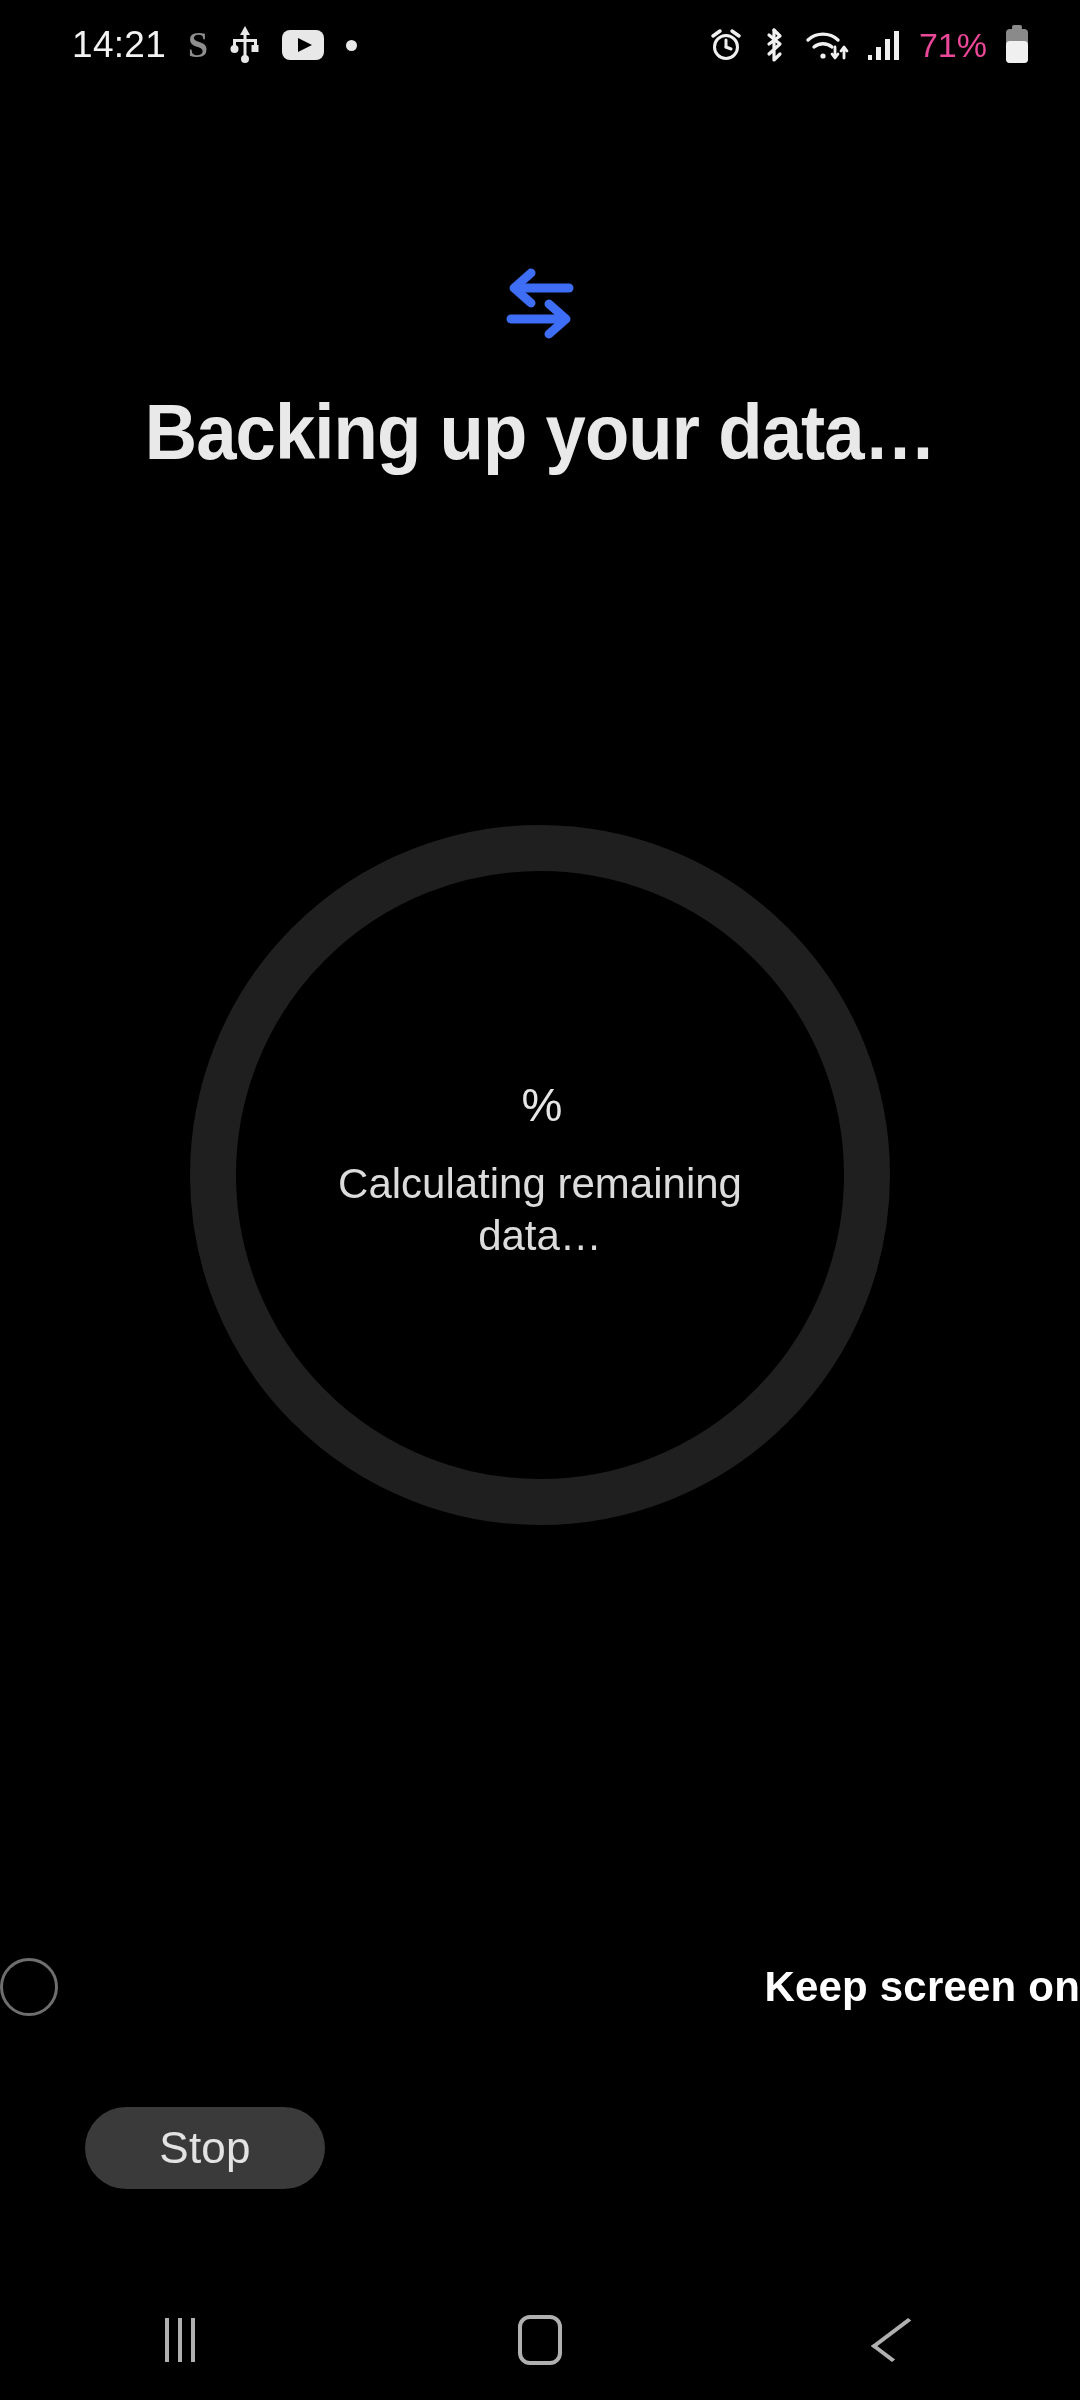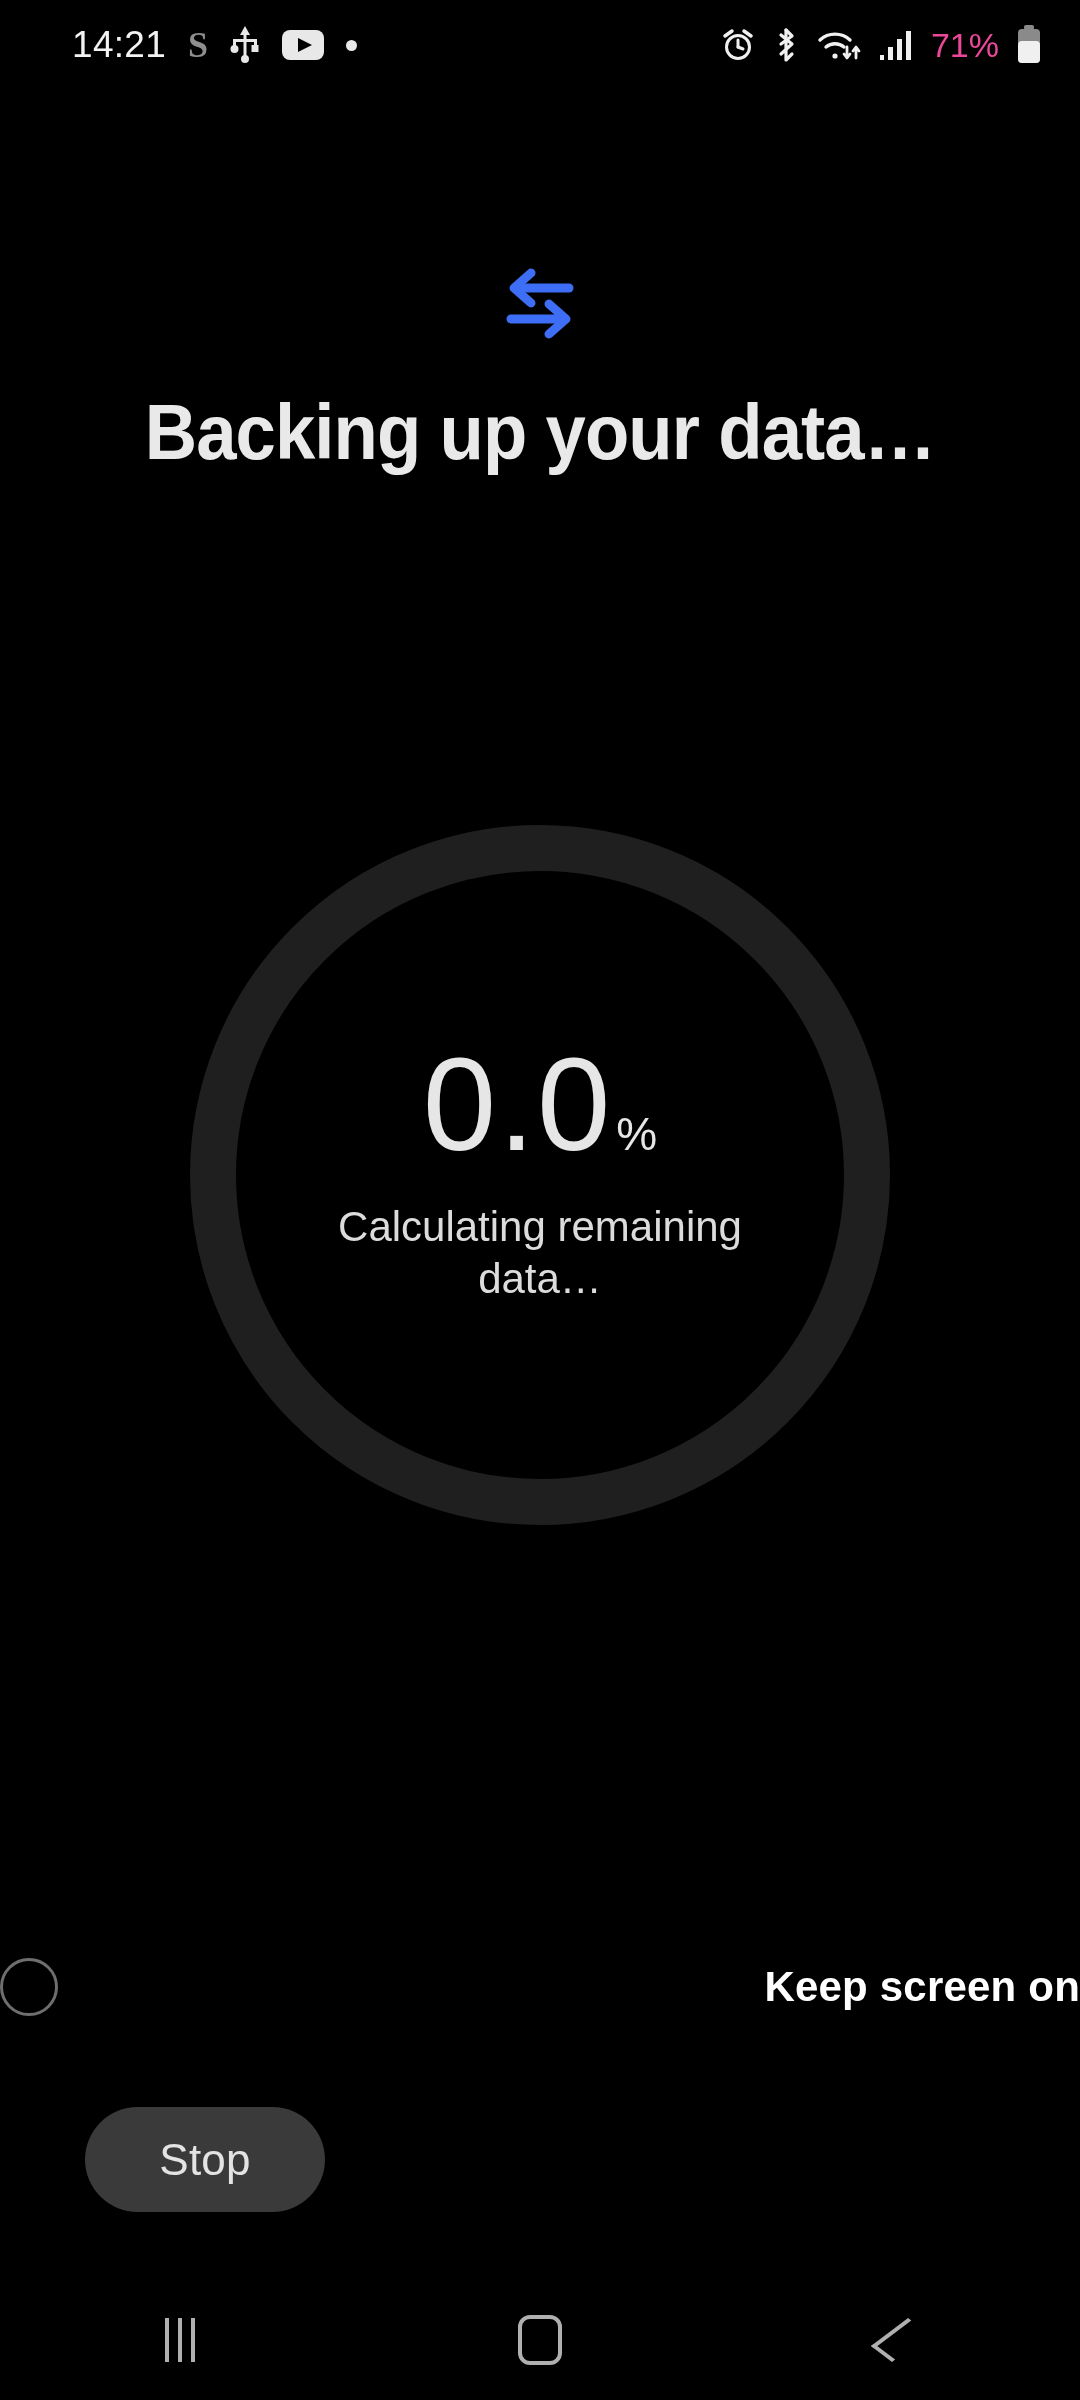--- a/index.html
+++ b/index.html
@@ -14,21 +14,21 @@
     width:1080px; height:2400px;
     background:#000000;
   }
 
   
   #status-bar {
     position:absolute; top:0; left:0;
     width:1080px; height:90px;
     display:flex; align-items:center;
     justify-content:space-between;
-    padding:0 38px 0 72px;
+    padding:0 50px 0 72px;
   }
   .status-left { display:flex; align-items:center; gap:22px; }
   .status-right { display:flex; align-items:center; gap:17px; }
   #status-clock {
     color:#f2f2f2; font-size:37px; letter-spacing:0.3px;
     font-family:"Liberation Sans", sans-serif;
   }
   .sicon { display:inline-block; line-height:0; }
   .s-letter {
     color:#8e8e8e; font-size:36px; font-weight:700;
@@ -123,21 +123,21 @@
     color:#ffffff;
     font-size:42px;
     font-weight:700;
     letter-spacing:0.2px;
   }
 
   
   #stop-button {
     position:absolute;
     left:85px; top:2107px;
-    width:240px; height:105px;
+    width:240px; height:82px;
     border-radius:57px;
     background:#3a3a3a;
     border:none;
     display:flex; align-items:center; justify-content:center;
     cursor:pointer;
   }
   #stop-button-label {
     color:#e3e3e3;
     font-size:44px;
     font-weight:400;
@@ -270,21 +270,20 @@
       </g>
     </svg>
   </div>
 
   <div id="page-title">Backing up your data…</div>
 
   <div id="progress-ring">
     <div id="ring-track"></div>
     <div id="ring-center">
       <div id="percent-row">
-        <span id="percent-value">0.0</span>
         <span id="percent-symbol">%</span>
       </div>
       <div id="remaining-time">Calculating remaining data…</div>
     </div>
   </div>
 
   <div id="keep-screen-row">
     <div id="keep-screen-checkbox"></div>
     <div id="keep-screen-label">Keep screen on</div>
   </div>

